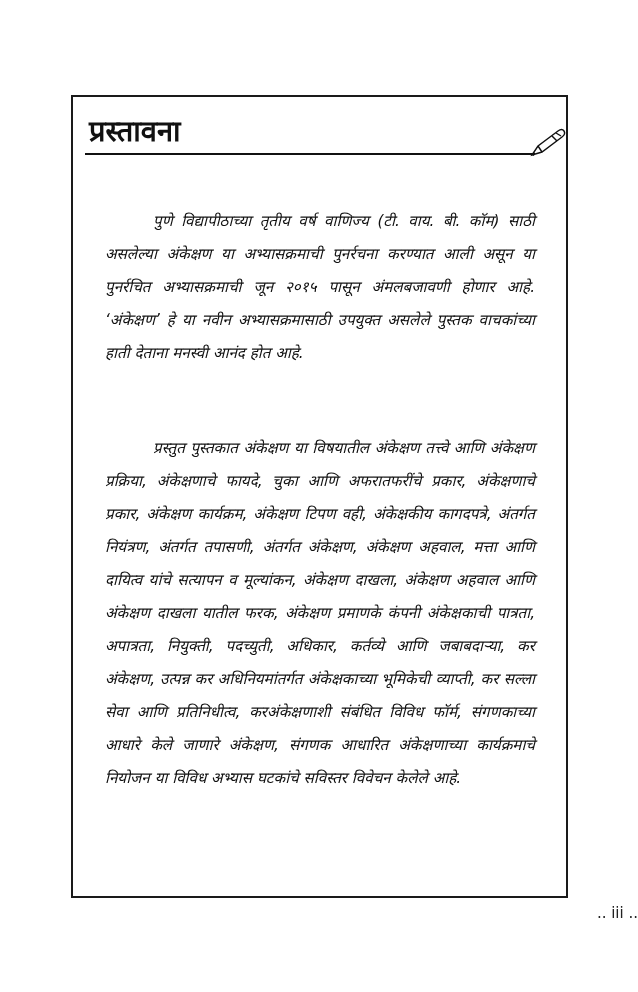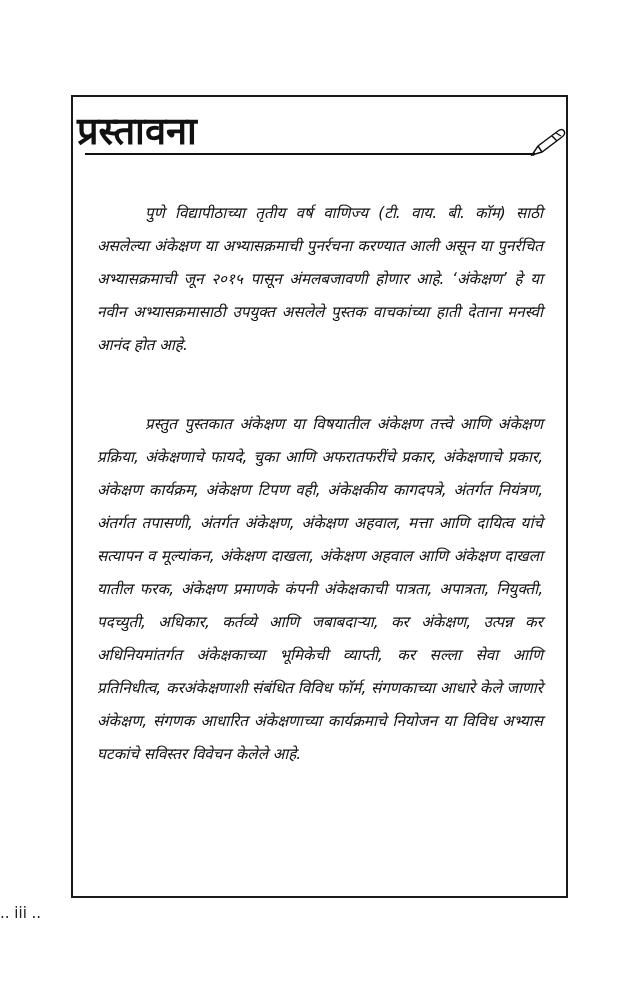--- a/index.html
+++ b/index.html
@@ -1,26 +1,26 @@
 <!DOCTYPE html>
 <html><head>
 <meta charset="utf-8">
 <style>
   html, body { margin: 0; padding: 0; background: #ffffff; }
   body { width: 638px; height: 992px; position: relative; overflow: hidden; font-family: "DejaVu Sans", sans-serif; color: #111; }
   .frame { position: absolute; left: 71px; top: 95px; width: 493px; height: 799px; border: 2px solid #1a1a1a; box-sizing: content-box; }
-  .title { position: absolute; left: 4px; top: 14px; font-size: 38px; font-weight: bold; letter-spacing: 0px; color: #111; line-height: 40px; }
+  .title { position: absolute; left: 16px; top: 14px; font-size: 29px; font-weight: bold; letter-spacing: 0px; color: #111; line-height: 40px; }
   .title-rule { position: absolute; left: 12px; top: 56px; width: 450px; height: 2px; background: #111; }
   .pen { position: absolute; left: 455px; top: 28px; width: 40px; height: 36px; }
   .body { position: absolute; left: 16px; top: 92px; width: 462px; }
-  .para { font-style: italic; font-size: 15.2px; line-height: 33px; text-align: justify; margin: 8px; }
+  .para { font-style: italic; font-size: 15.2px; line-height: 33px; text-align: justify; margin: 16px; }
   .para .indent { display: inline-block; width: 48px; }
   .gap1 { height: 30px; }
   .gap2 { height: 30px; }
-  .pageno { position: absolute; left: 0; width: 638px; top: 904px; text-align: left; font-size: 15px; font-family: "DejaVu Sans", sans-serif; color: #222; }
+  .pageno { position: absolute; left: 0; width: 638px; top: 904px; text-align: right; font-size: 15px; font-family: "DejaVu Sans", sans-serif; color: #222; }
 </style>
 </head>
 <body>
 
 <div class="frame">
   <div class="title">प्रस्तावना</div>
   <div class="title-rule"></div>
   <svg class="pen" viewBox="0 0 40 36">
     <g fill="none" stroke="#111" stroke-width="1.4">
       <path d="M4 30 L10 21 L30 6 Q34 3 36 6 Q38 9 34 12 L14 27 Z"></path>

